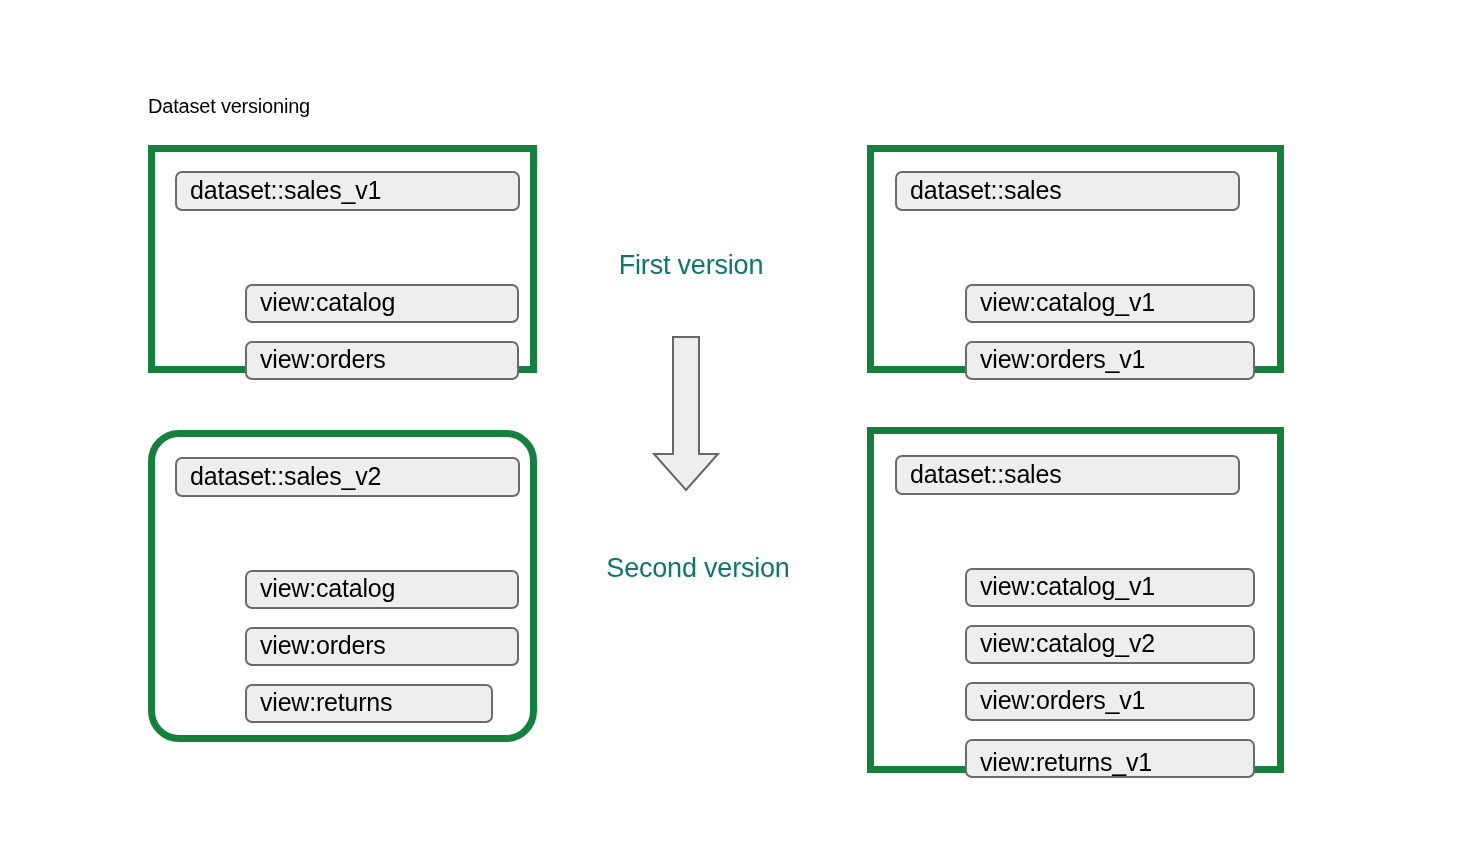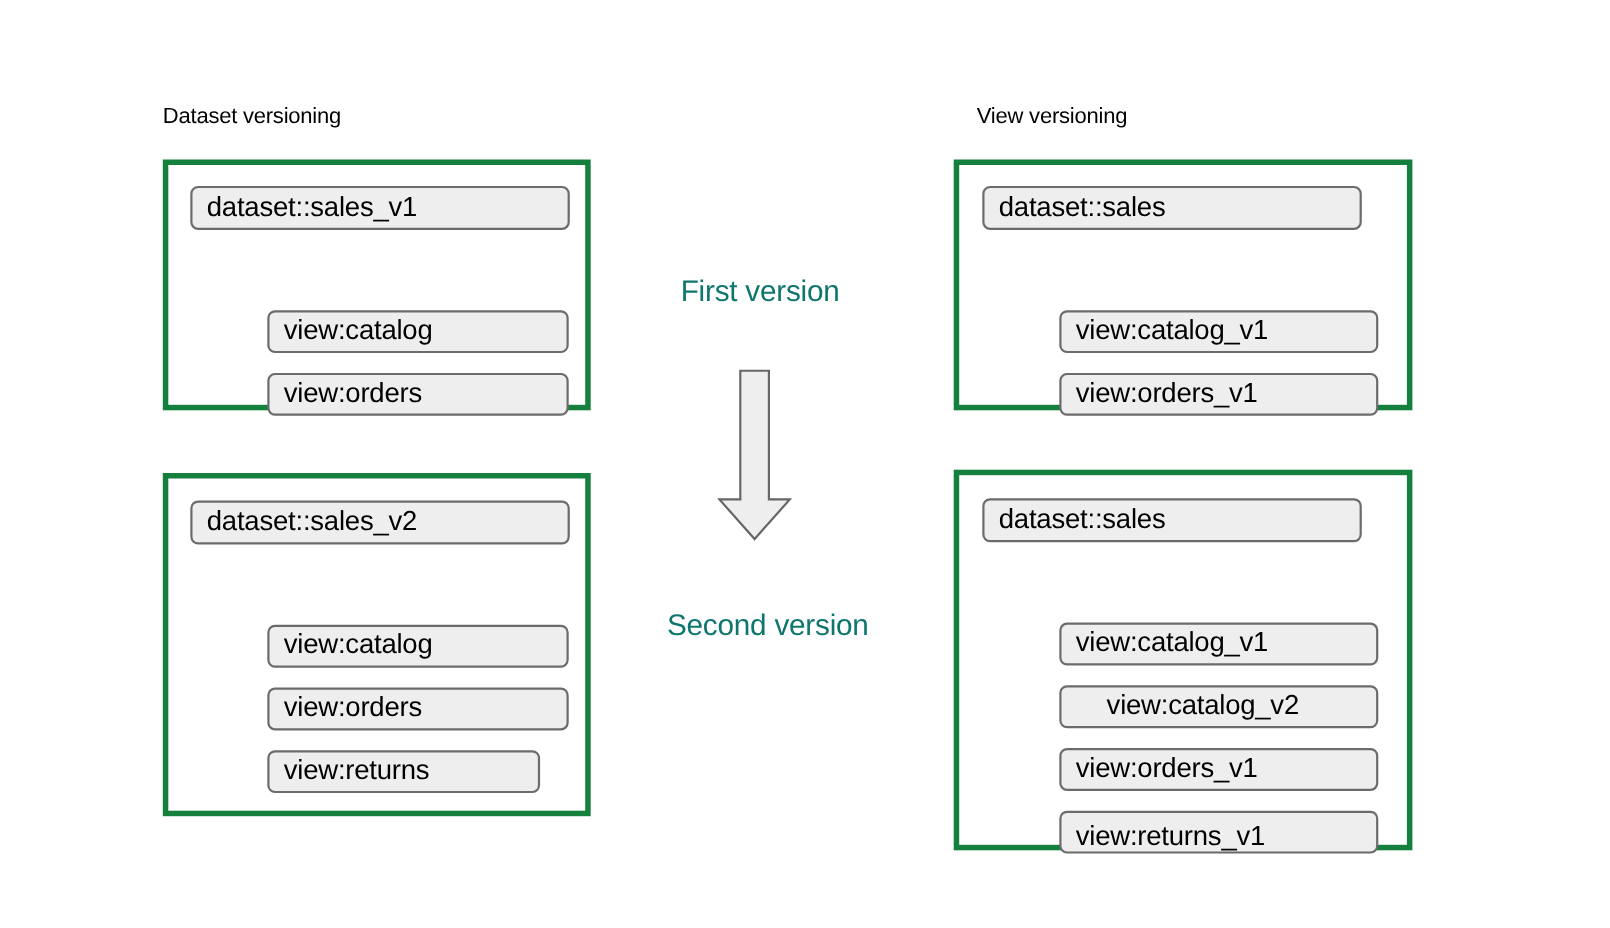--- a/index.html
+++ b/index.html
@@ -23,21 +23,21 @@
     position: absolute;
     font-size: 20px;
     line-height: 1;
     letter-spacing: -0.2px;
     color: #000000;
     white-space: nowrap;
   }
   .group-box {
     position: absolute;
     background: #ffffff;
-    border: 5px solid #15803d;
+    border: 7px solid #15803d;
     box-sizing: border-box;
   }
   .pill {
     position: absolute;
     background: #eeeeee;
     border: 2px solid #6b6b6b;
     border-radius: 7px;
     box-sizing: border-box;
     display: flex;
     align-items: center;
@@ -94,21 +94,21 @@
       <span class="pill-label">dataset::sales_v1</span>
     </div>
     <div class="pill view-pill" style="left:90px; top:92px; width:274px;">
       <span class="pill-label">view:catalog</span>
     </div>
     <div class="pill view-pill" style="left:90px; top:149px; width:274px;">
       <span class="pill-label">view:orders</span>
     </div>
   </div>
 
-  <div class="group-box" style="left:148px; top:430px; width:389px; height:312px;">
+  <div class="group-box" style="left:148px; top:430px; width:389px; height:312px;border-radius:31px;">
     <div class="pill dataset-pill" style="left:20px; top:20px; width:345px;">
       <span class="pill-label">dataset::sales_v2</span>
     </div>
     <div class="pill view-pill" style="left:90px; top:93px; width:274px;">
       <span class="pill-label">view:catalog</span>
     </div>
     <div class="pill view-pill" style="left:90px; top:150px; width:274px;">
       <span class="pill-label">view:orders</span>
     </div>
     <div class="pill view-pill" style="left:90px; top:207px; width:248px;">
@@ -119,42 +119,41 @@
   <div class="center-label" style="left:691px; top:252px;">First version</div>
 
   <div class="arrow-wrap">
     <svg viewBox="0 0 68 156" xmlns="http://www.w3.org/2000/svg">
       <polygon points="21,1 47,1 47,118 66,118 34,154 2,118 21,118" fill="#eeeeee" stroke="#666666" stroke-width="2" stroke-linejoin="miter"></polygon>
     </svg>
   </div>
 
   <div class="center-label" style="left:698px; top:555px;">Second version</div>
 
-  <div class="col-title" style="left:888px; top:96px;">View versioning</div>
 
   <div class="group-box" style="left:867px; top:145px; width:417px; height:228px;">
     <div class="pill dataset-pill" style="left:21px; top:19px; width:345px;">
       <span class="pill-label">dataset::sales</span>
     </div>
     <div class="pill view-pill" style="left:91px; top:92px; width:290px;">
       <span class="pill-label">view:catalog_v1</span>
     </div>
     <div class="pill view-pill" style="left:91px; top:149px; width:290px;">
       <span class="pill-label">view:orders_v1</span>
     </div>
   </div>
 
   <div class="group-box" style="left:867px; top:427px; width:417px; height:346px;">
     <div class="pill dataset-pill" style="left:21px; top:21px; width:345px;">
       <span class="pill-label">dataset::sales</span>
     </div>
     <div class="pill view-pill" style="left:91px; top:94px; width:290px;">
       <span class="pill-label">view:catalog_v1</span>
     </div>
-    <div class="pill view-pill" style="left:91px; top:151px; width:290px;padding-left:28px;">
+    <div class="pill view-pill" style="left:91px; top:151px; width:290px;">
       <span class="pill-label">view:catalog_v2</span>
     </div>
     <div class="pill view-pill" style="left:91px; top:208px; width:290px;">
       <span class="pill-label">view:orders_v1</span>
     </div>
     <div class="pill view-pill" style="left:91px; top:265px; width:290px;align-items:flex-end;">
       <span class="pill-label">view:returns_v1</span>
     </div>
   </div>
 

